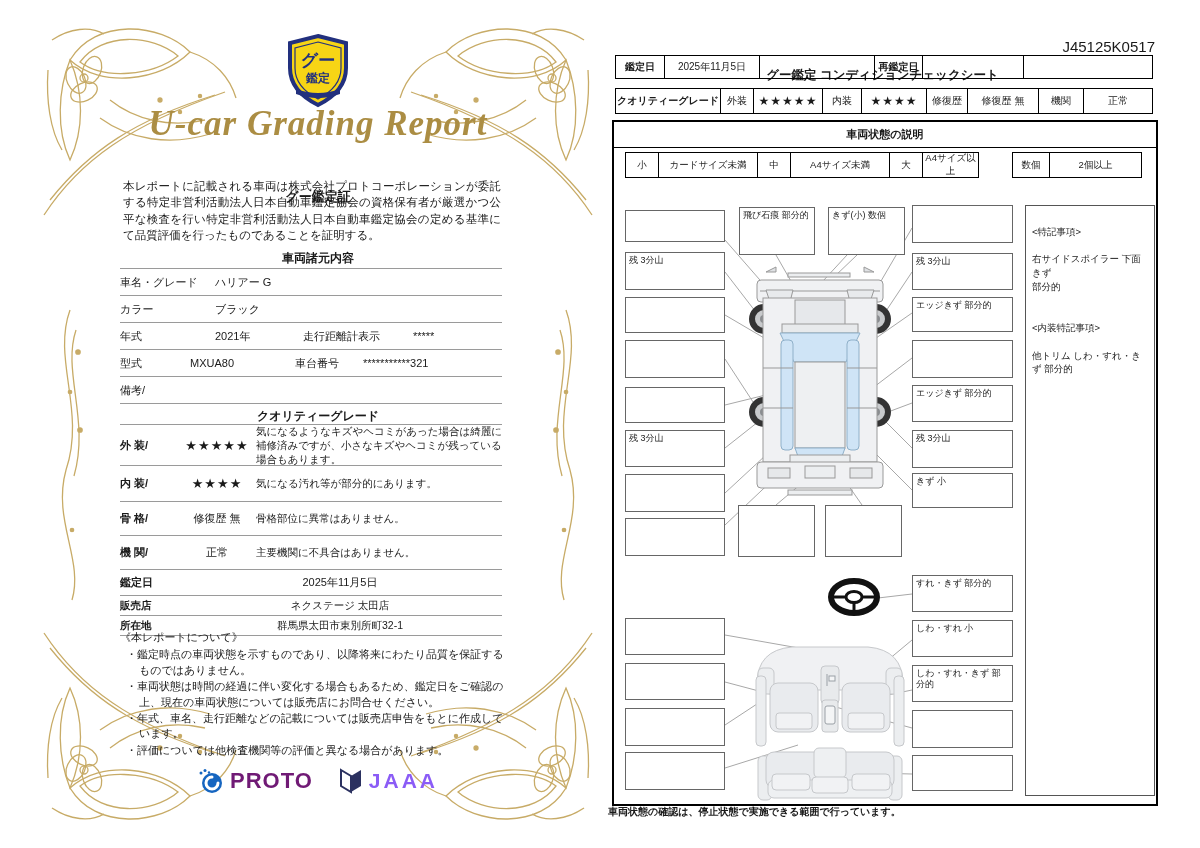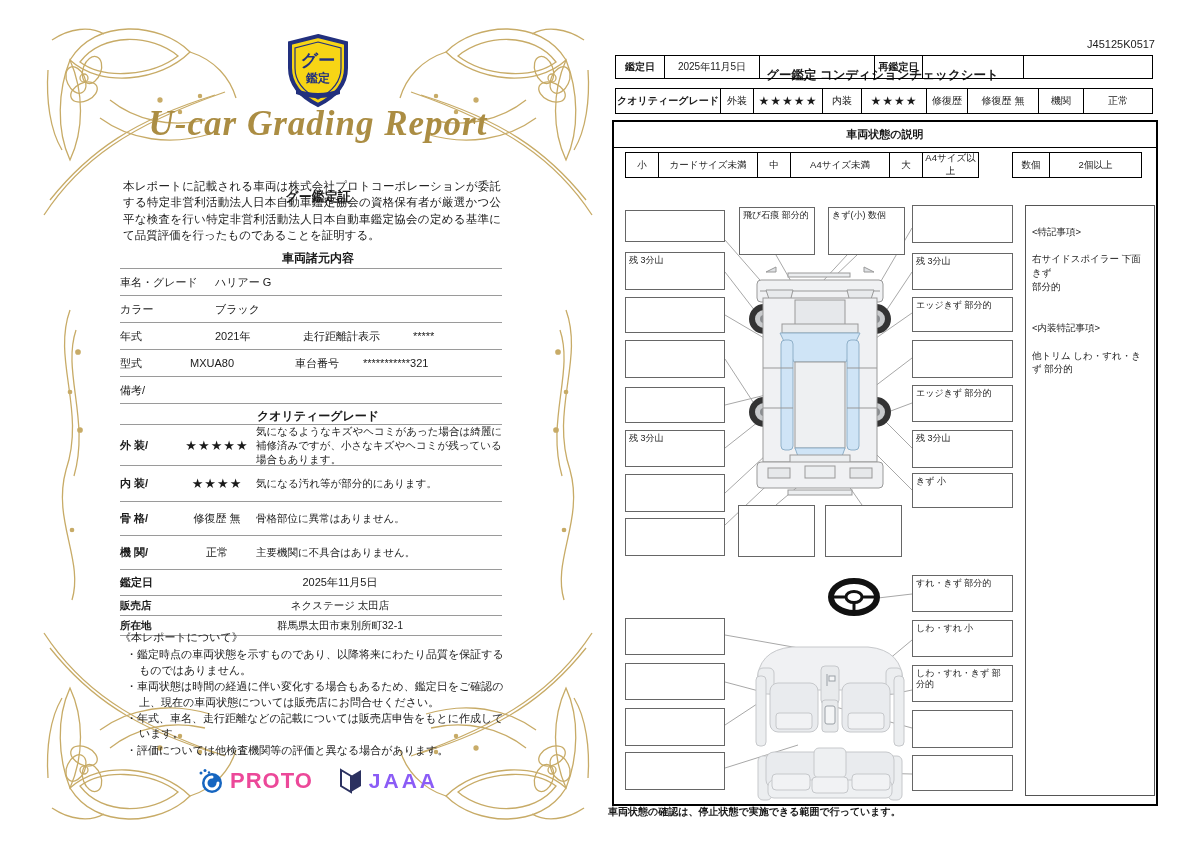--- a/index.html
+++ b/index.html
@@ -16,26 +16,26 @@
   .ltable{border-top:1px solid #9a9a9a;}
   .lrow{display:flex;align-items:center;border-bottom:1px solid #9a9a9a;font-size:11px;}
   .lrow .lab{width:95px;flex:none;}
   .grow .lab{width:58px;flex:none;}
   .grow .val{width:78px;flex:none;text-align:center;}
   .grow .desc{flex:1;font-size:10.5px;line-height:1.35;}
   .stars{font-size:13px;letter-spacing:1px;}
   .notes{font-family:"Liberation Serif",serif;font-size:11px;line-height:1.4;}
   .notes li{list-style:none;padding-left:13px;text-indent:-13px;margin:1px 0;}
   .logo-row{display:flex;align-items:center;justify-content:center;gap:26px;}
-  .proto-word{color:#ec4899;font-weight:bold;font-size:22px;letter-spacing:1px;}
+  .proto-word{color:#701a75;font-weight:bold;font-size:22px;letter-spacing:1px;}
   .jaaa-word{color:#8b5cf6;font-weight:bold;font-size:21px;letter-spacing:3px;}
   
   #right-page{left:600px;top:0;width:565px;height:848px;font-size:10px;}
   .rp-title{font-size:12.5px;font-weight:bold;text-align:center;margin-top:30px;}
-  .rp-no{font-size:11px;text-align:center;}
+  .rp-no{font-size:15px;text-align:center;}
   .btable{display:flex;border:1px solid #000;}
   .btable .c{border-right:1px solid #000;display:flex;align-items:center;justify-content:center;
              text-align:center;}
   .btable .c:last-child{border-right:none;}
   .bigbox{border:2px solid #000;}
   .cond-head{border-bottom:1px solid #000;font-weight:bold;font-size:11px;text-align:center;
              padding:5px 0;}
   .szt .c{font-size:9.5px;}
   .tire-note{font-size:9px;font-weight:bold;line-height:1.4;}
   .lb{position:absolute;border:1px solid #666;background:#fff;font-size:9px;color:#222;

